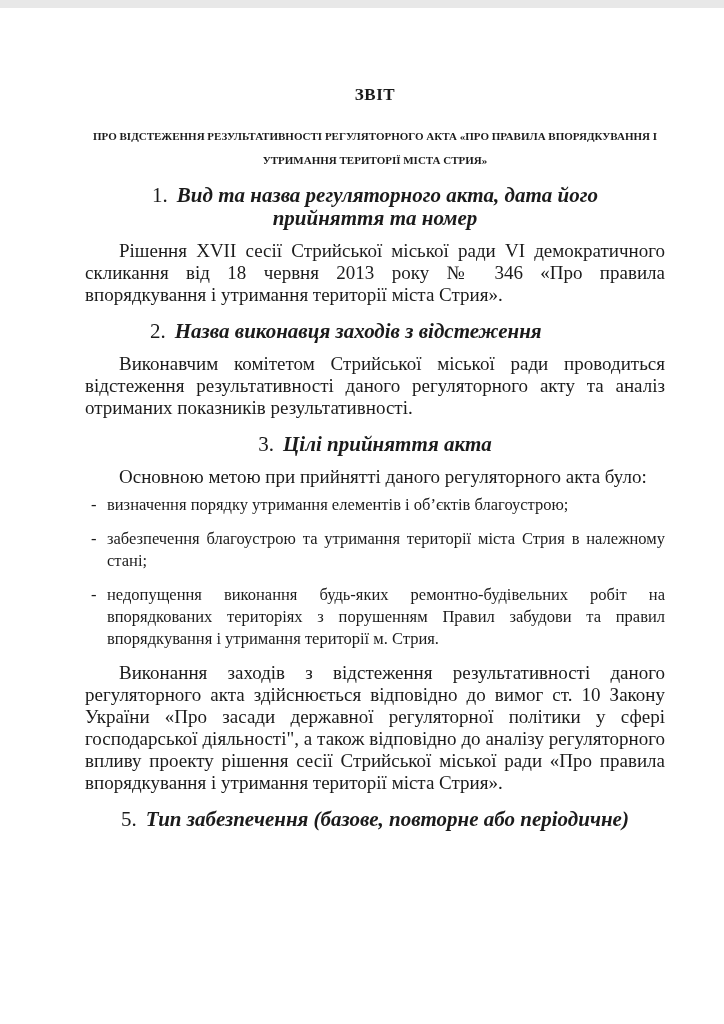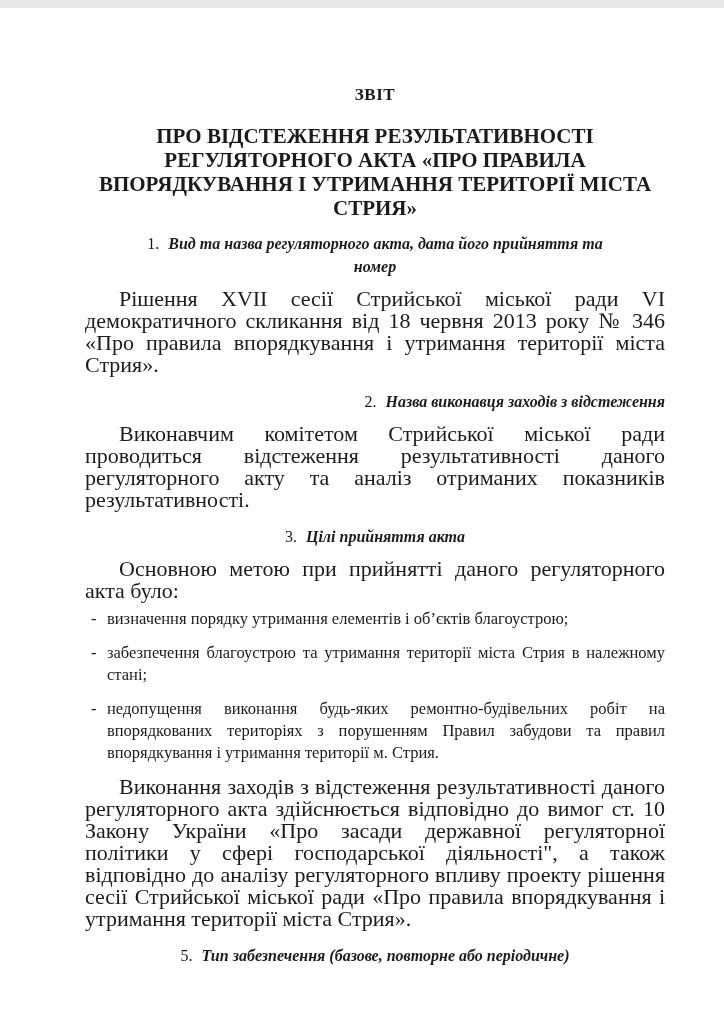--- a/index.html
+++ b/index.html
@@ -23,53 +23,53 @@
     text-align: center;
     font-weight: bold;
     font-size: 17px;
     line-height: 22px;
     margin: 0 0 18px 0;
     letter-spacing: 0.5px;
   }
   .doc-subtitle {
     text-align: center;
     font-weight: bold;
-    font-size: 21px;
+    font-size: 11px;
     line-height: 24px;
     margin: 0 0 12px 0;
   }
   .sec-h {
-    font-size: 16px;
+    font-size: 21px;
     line-height: 23px;
     margin: 12px 0 10px 0;
     text-align: center;
   }
   .sec-h .num {
     font-weight: normal;
     font-style: normal;
     margin-right: 9px;
   }
   .sec-h .ht {
     font-weight: bold;
     font-style: italic;
   }
   .sec-h-1 .inner {
     display: inline-block;
     max-width: 490px;
     text-align: center;
   }
   .sec-h-2 {
-    text-align: right;
+    text-align: left;
     padding-left: 65px;
   }
   .sec-h-4 {
     margin-top: 50px;
   }
   p.body {
-    font-size: 22px;
+    font-size: 19px;
     line-height: 22px;
     text-align: justify;
     text-indent: 34px;
     margin: 8px 0 14px 0;
   }
   p.body.intro {
     margin-bottom: 6px;
   }
   .bullet {
     position: relative;

